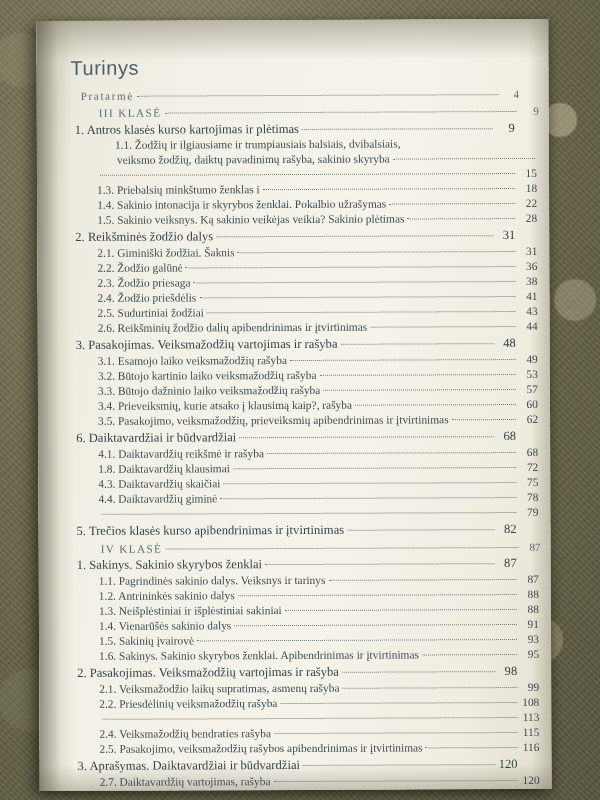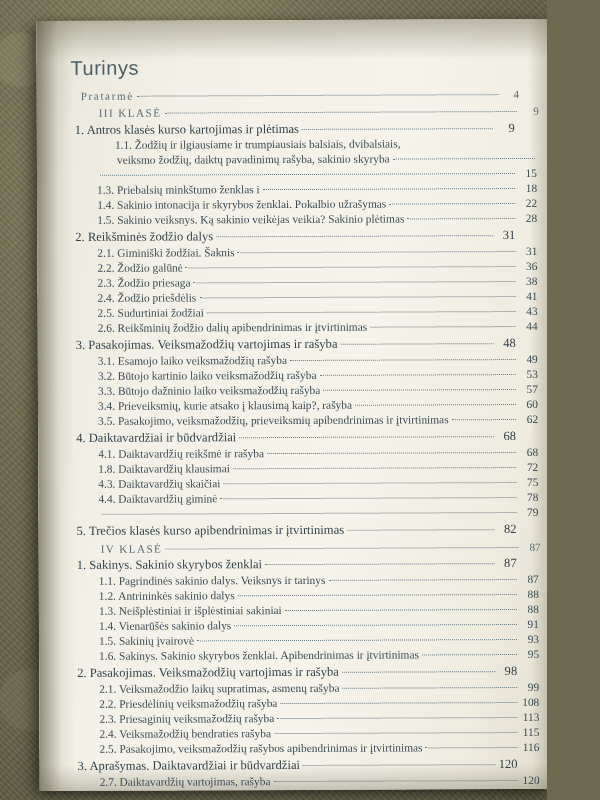--- a/index.html
+++ b/index.html
@@ -8,21 +8,21 @@
   }
   body {
     width: 600px;
     height: 800px;
     overflow: hidden;
     font-family: "Liberation Serif", serif;
     background: #6d6a52;
   }
   .photo {
     position: relative;
-    width: 547px;
+    width: 600px;
     height: 800px;
     background:
       radial-gradient(ellipse at 30% 20%, #8e8a6c 0%, #6e6b50 40%, #55533c 100%);
     overflow: hidden;
   }
   
   .bg-texture {
     position: absolute;
     inset: 0;
     background-image:
@@ -275,21 +275,21 @@
             <span class="label">3.4. Prieveiksmių, kurie atsako į klausimą <span class="ital">kaip?</span>, rašyba</span>
             <span class="dots"></span>
             <span class="pg">60</span>
           </div>
           <div class="row lvl-2">
             <span class="label">3.5. Pasakojimo, veiksmažodžių, prieveiksmių apibendrinimas ir įtvirtinimas</span>
             <span class="dots"></span>
             <span class="pg">62</span>
           </div>
           <div class="row lvl-1">
-            <span class="label">4. Daiktavardžiai ir būdvardžiai</span>
+            <span class="label">6. Daiktavardžiai ir būdvardžiai</span>
             <span class="dots"></span>
             <span class="pg">68</span>
           </div>
           <div class="row lvl-2">
             <span class="label">4.1. Daiktavardžių reikšmė ir rašyba</span>
             <span class="dots"></span>
             <span class="pg">68</span>
           </div>
           <div class="row lvl-2">
             <span class="label">1.8. Daiktavardžių klausimai</span>
@@ -364,21 +364,20 @@
             <span class="label">2.1. Veiksmažodžio laikų supratimas, asmenų rašyba</span>
             <span class="dots"></span>
             <span class="pg">99</span>
           </div>
           <div class="row lvl-2">
             <span class="label">2.2. Priesdėlinių veiksmažodžių rašyba</span>
             <span class="dots"></span>
             <span class="pg">108</span>
           </div>
           <div class="row lvl-2">
-            <span class="label">2.3. Priesaginių veiksmažodžių rašyba</span>
             <span class="dots"></span>
             <span class="pg">113</span>
           </div>
           <div class="row lvl-2">
             <span class="label">2.4. Veiksmažodžių bendraties rašyba</span>
             <span class="dots"></span>
             <span class="pg">115</span>
           </div>
           <div class="row lvl-2">
             <span class="label">2.5. Pasakojimo, veiksmažodžių rašybos apibendrinimas ir įtvirtinimas</span>

